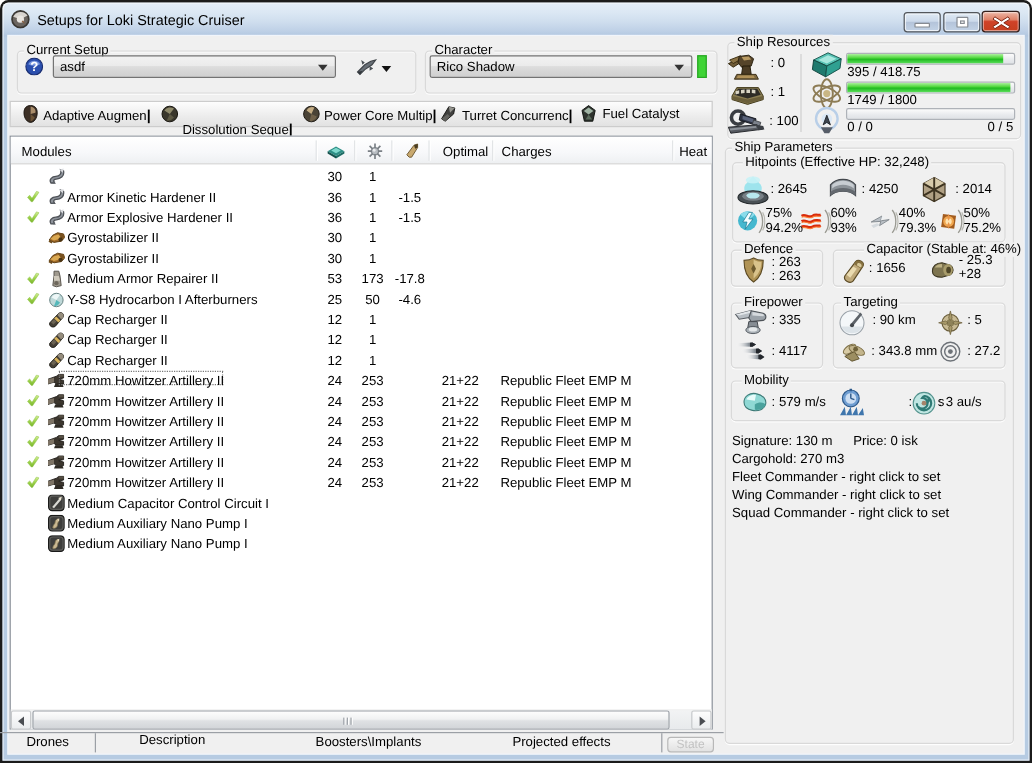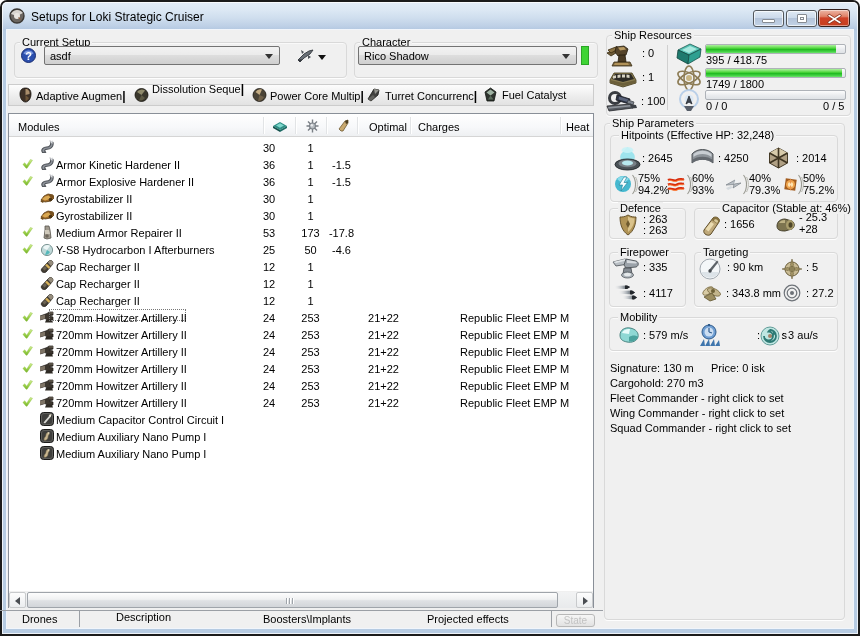--- a/index.html
+++ b/index.html
@@ -22,25 +22,25 @@
   border-left:4px solid transparent; border-right:4px solid transparent; border-top:5px solid #333; }
 .ptrack { position:absolute; height:10px; border:1px solid #aeb2b8; border-radius:2px;
   background:linear-gradient(#fcfcfc,#e8eaed 60%,#dfe2e6); overflow:hidden; }
 .pfill { position:absolute; left:0; top:0; bottom:0;
   background:linear-gradient(#aef0a0, #52d83f 40%, #21ba21 55%, #4fd84f 90%, #7ae67a); }
 .t { position:absolute; white-space:nowrap; }
 .sep { position:absolute; width:1px; background:#d0d0d0; }
 .hsep { top:3px; width:1px; height:17px; background:#e2e4e6; box-shadow:1px 0 0 #fff; }
 .row { position:absolute; left:9px; width:584px; height:17px; }
 .rt { position:absolute; left:47px; top:3px; white-space:nowrap; }
-.c1 { position:absolute; left:254px; width:32px; top:3px; }
+.c1 { position:absolute; left:254px; width:32px; top:3px; text-align:center; }
 .c2 { position:absolute; left:286px; width:31px; top:3px; text-align:center; }
 .c3 { position:absolute; left:317px; width:31px; top:3px; text-align:center; }
 .c4 { position:absolute; left:348px; width:53px; top:3px; text-align:center; }
-.c5 { position:absolute; left:408px; top:3px; white-space:nowrap;margin-left:43px; }
+.c5 { position:absolute; left:408px; top:3px; white-space:nowrap; }
 </style></head>
 <body>
 <div id="win"></div>
 <div id="winframe"></div>
 <div id="client"></div>
 
 <svg class="abs" style="left:9px;top:8px" width="16" height="16" viewBox="0 0 16 16">
  <circle cx="8" cy="8" r="7" fill="#6b6560"></circle>
  <circle cx="8" cy="8" r="7" fill="none" stroke="#3a3733" stroke-width="1.4"></circle>
  <path d="M2 6 A7 7 0 0 1 14 5 L8 8 Z" fill="#d8d4cf"></path>
@@ -160,21 +160,21 @@
   <path d="M7.5 1 C11 1 13 3 13 7 C13 12 10 15 7.5 15 C5 15 2 12 2 7 C2 3 4 1 7.5 1 Z" fill="#3d3026" stroke="#17120d" stroke-width="0.8"></path>
   <path d="M7.5 2 C10 2 12 4 11.5 7 L7.5 8 Z" fill="#a98d6b"></path>
   <path d="M7.5 8 L11 11 C10 13 8.5 14 7.5 14 Z" fill="#6b5336"></path>
 </svg>
 <div class="t" style="left:36px;top:89px">Adaptive Augmen<b style="font-size:12px">|</b></div>
 <svg class="abs" style="left:134px;top:87px" width="15" height="16" viewBox="0 0 15 16">
   <circle cx="7.5" cy="8" r="6.5" fill="#3a372c" stroke="#15130d" stroke-width="0.8"></circle>
   <path d="M3 5 A6 6 0 0 1 11 3.5 L7.5 8 Z" fill="#8f8a6b"></path>
   <path d="M11 11 A6.5 6.5 0 0 1 5 13.5 L7.5 8 Z" fill="#5d5944"></path>
 </svg>
-<div class="t" style="left:152px;top:82px">Dissolution Seque<b style="font-size:12px">|</b></div>
+<div class="t" style="left:152px;top:101px">Dissolution Seque<b style="font-size:12px">|</b></div>
 <svg class="abs" style="left:252px;top:87px" width="15" height="16" viewBox="0 0 15 16">
   <circle cx="7.5" cy="8" r="6.5" fill="#4a4336" stroke="#1c1812" stroke-width="0.8"></circle>
   <path d="M3.5 5 A6 6 0 0 1 10 2.5 L7.5 8 Z" fill="#c4ac83"></path>
   <path d="M12 10 A6.5 6.5 0 0 1 6 14 L7.5 8 Z" fill="#70614a"></path>
 </svg>
 <div class="t" style="left:270px;top:89px">Power Core Multip<b style="font-size:12px">|</b></div>
 <svg class="abs" style="left:366px;top:87px" width="15" height="16" viewBox="0 0 15 16">
   <path d="M2 12 L8 2 L13 3 L12 8 L5 14 Z" fill="#41413f" stroke="#191917" stroke-width="0.8"></path>
   <path d="M8 2 L13 3 L9 7 Z" fill="#95958f"></path>
   <path d="M2 12 L7 8 L9 10 L5 14 Z" fill="#63635f"></path>

